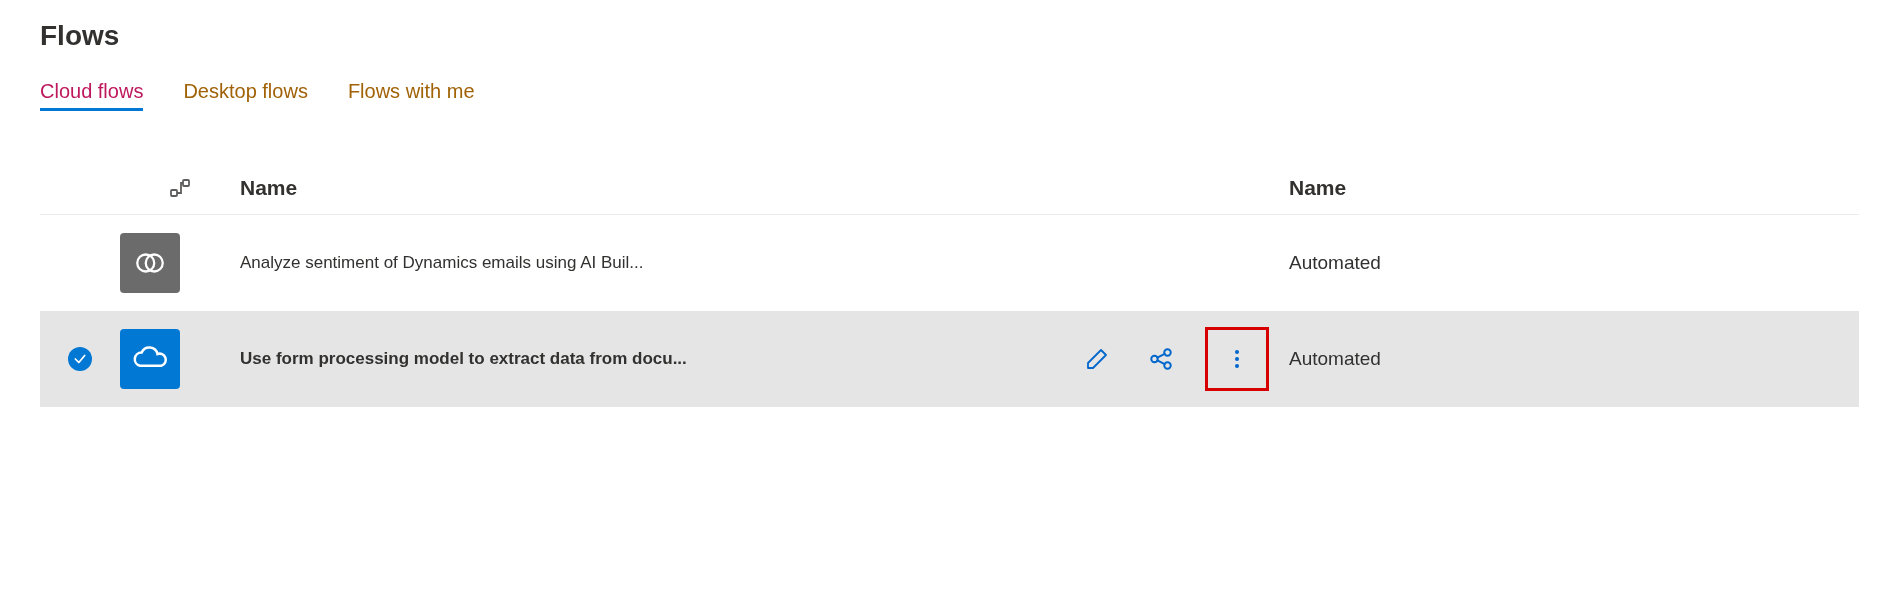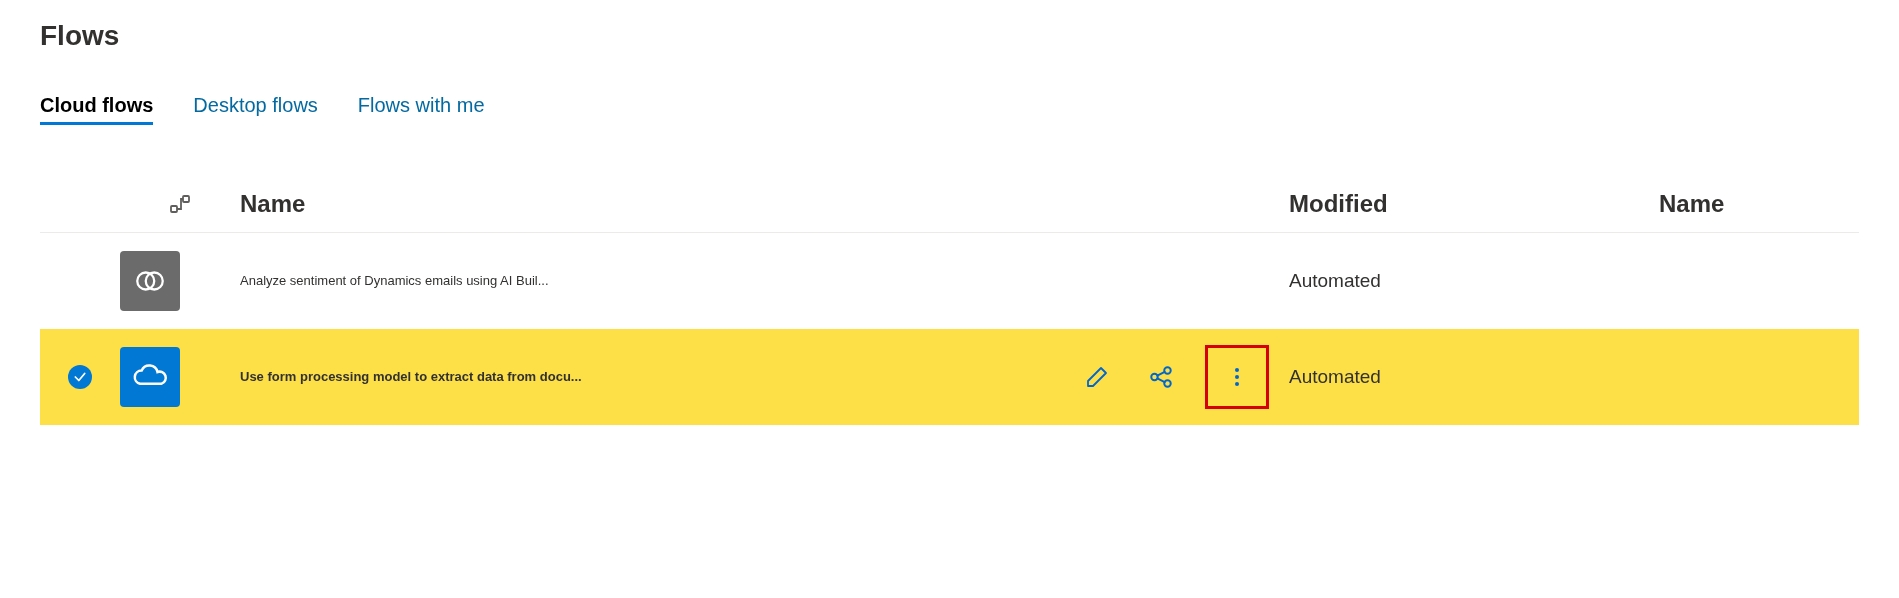--- a/index.html
+++ b/index.html
@@ -9,74 +9,74 @@
       color: #323130;
       width: 1899px;
     }
     .page {
       padding: 20px 40px 0 40px;
     }
     .page-title {
       font-size: 28px;
       font-weight: 600;
       color: #323130;
-      margin-bottom: 42px;
+      margin-bottom: 28px;
     }
     .tabs {
       display: flex;
       gap: 40px;
       border-bottom: 1px solid transparent;
       margin-bottom: 50px;
     }
     .tab {
       font-size: 20px;
-      color: #0369a1;
+      color: #a16207;
       padding-bottom: 8px;
       cursor: pointer;
       position: relative;
     }
     .tab.active {
-      color: #000000;
-      font-weight: 700;
+      color: #be185d;
+      font-weight: 400;
     }
     .tab.active::after {
       content: "";
       position: absolute;
       left: 0; right: 0; bottom: 0;
       height: 3px;
       background: #0078d4;
     }
     .table {
       width: 100%;
     }
     .table-header {
       display: grid;
       grid-template-columns: 80px 120px 1fr 370px 200px;
       align-items: center;
       padding: 14px 0;
       border-bottom: 1px solid #edebe9;
     }
     .th {
-      font-size: 24px;
+      font-size: 21px;
       font-weight: 600;
       color: #323130;
     }
     .th-icon {
       display: flex;
       justify-content: center;
     }
     .table-row {
       display: grid;
       grid-template-columns: 80px 120px 1fr 370px 200px;
       align-items: center;
       min-height: 96px;
       border-bottom: 1px solid transparent;
     }
     .table-row.selected {
-      background: #fde047;
+      background: #e5e5e5;
     }
     .cell {
       font-size: 19px;
       color: #323130;
     }
     .cell-check {
       display: flex;
       justify-content: center;
       align-items: center;
     }
@@ -96,21 +96,21 @@
     }
     .flow-icon.gray { background: #6b6b6b; }
     .flow-icon.blue { background: #0078d4; }
     .name-cell {
       display: flex;
       align-items: center;
       gap: 10px;
       padding-right: 20px;
     }
     .name-text {
-      font-size: 13px;
+      font-size: 17px;
       color: #323130;
       white-space: nowrap;
       overflow: hidden;
       text-overflow: ellipsis;
       flex: 1 1 auto;
     }
     .name-text.bold { font-weight: 600; }
     .row-actions {
       display: flex;
       align-items: center;
@@ -155,21 +155,20 @@
     <div class="table-header">
       <div class="th th-icon"></div>
       <div class="th th-icon">
         <svg width="24" height="24" viewBox="0 0 24 24" fill="none" stroke="#605e5c" stroke-width="1.8">
           <rect x="3" y="14" width="6" height="6" rx="1"></rect>
           <rect x="15" y="4" width="6" height="6" rx="1"></rect>
           <path d="M9 17 H13 V7 H15"></path>
         </svg>
       </div>
       <div class="th">Name</div>
-      <div class="th">Modified</div>
       <div class="th">Name</div>
     </div>
 
     <div class="table-row">
       <div class="cell cell-check"></div>
       <div class="cell cell-icon">
         <div class="flow-icon gray">
           <svg width="34" height="34" viewBox="0 0 24 24" fill="none" stroke="#ffffff" stroke-width="1.6">
             <circle cx="9" cy="12" r="6"></circle>
             <circle cx="15" cy="12" r="6"></circle>

